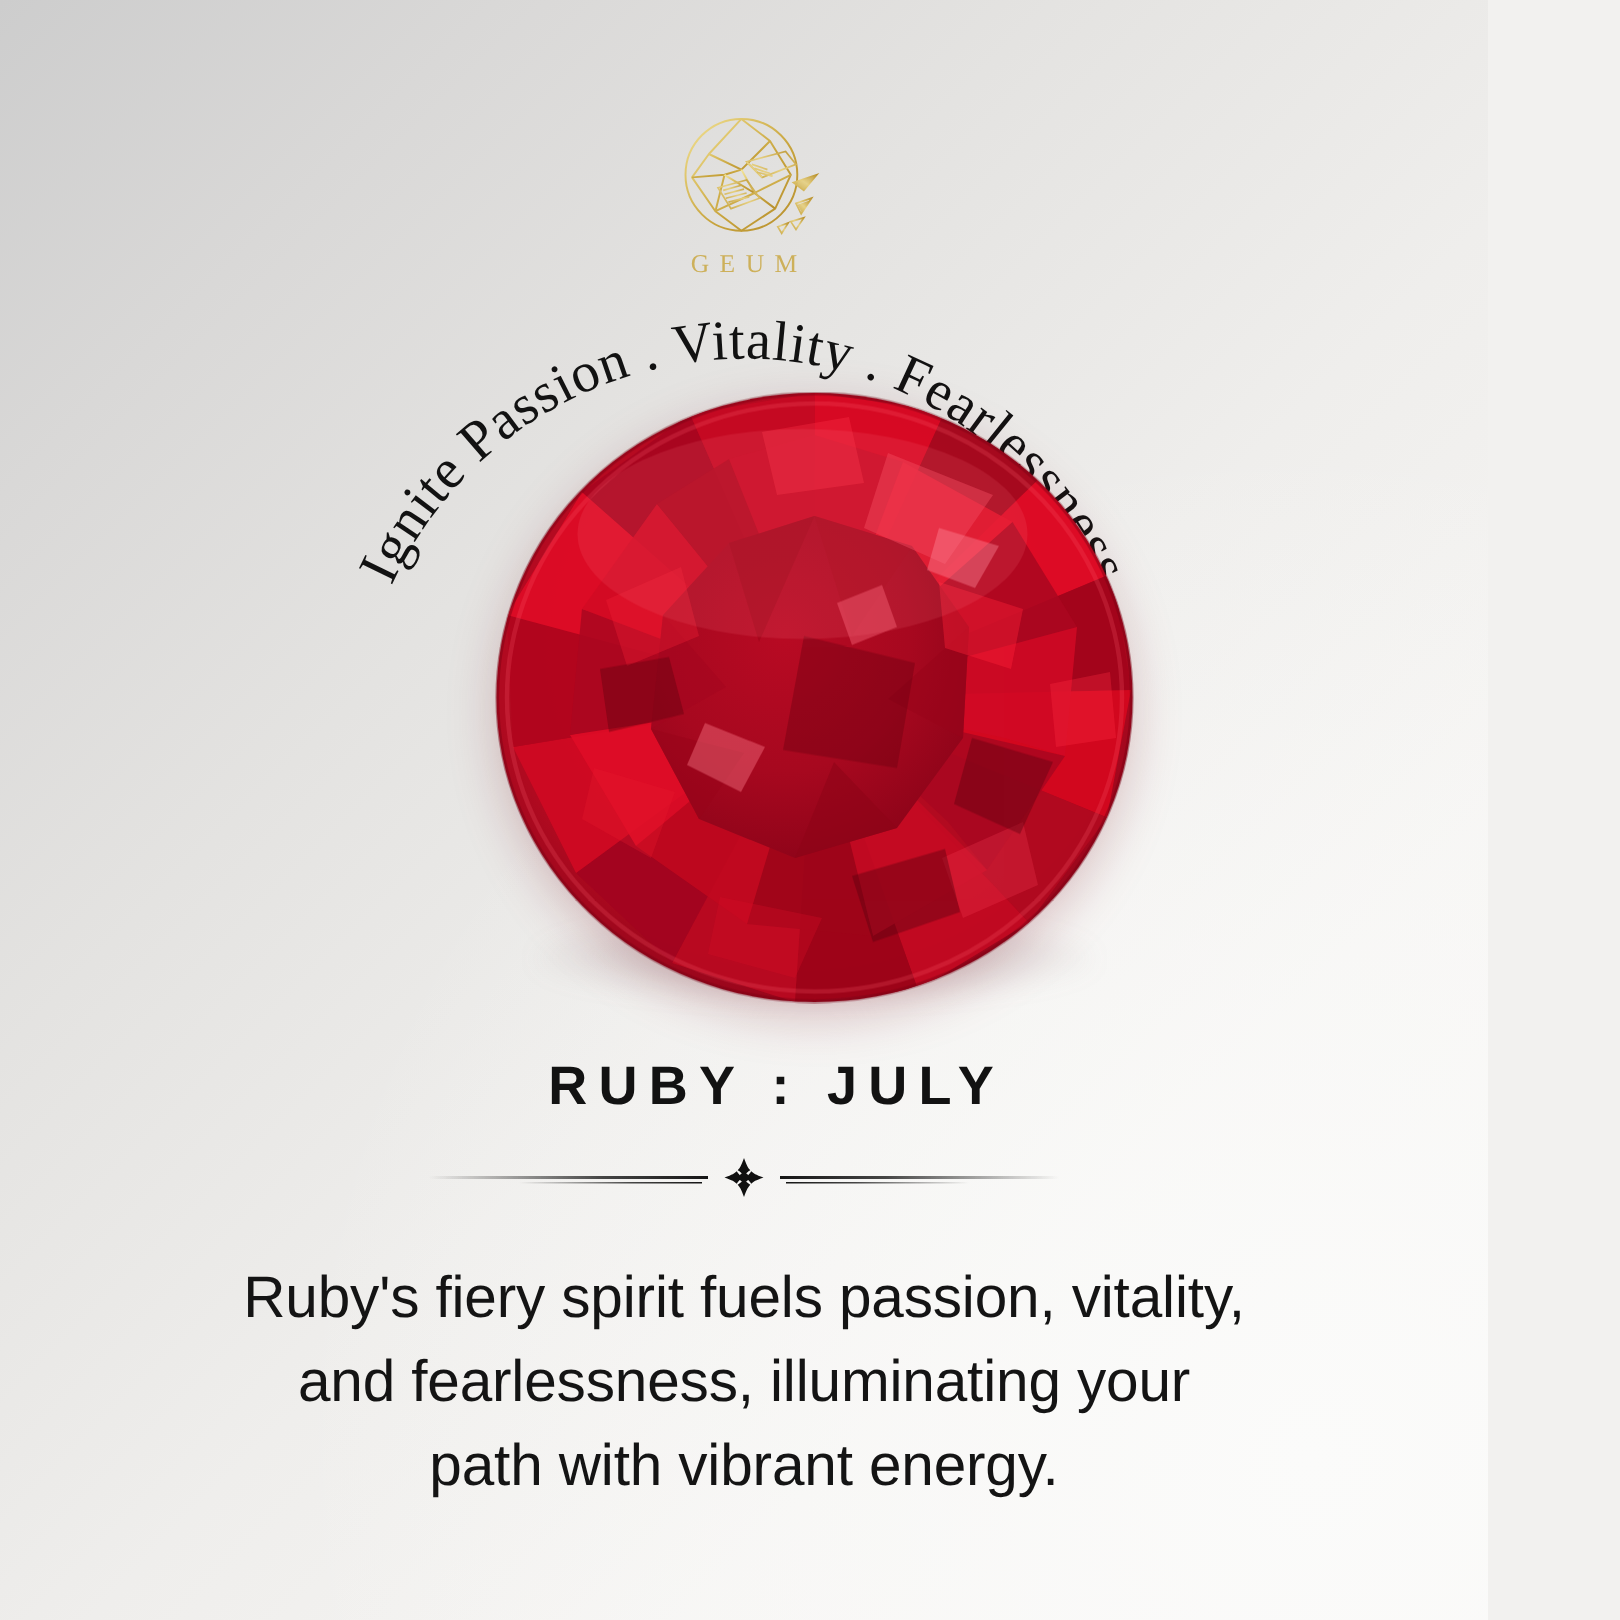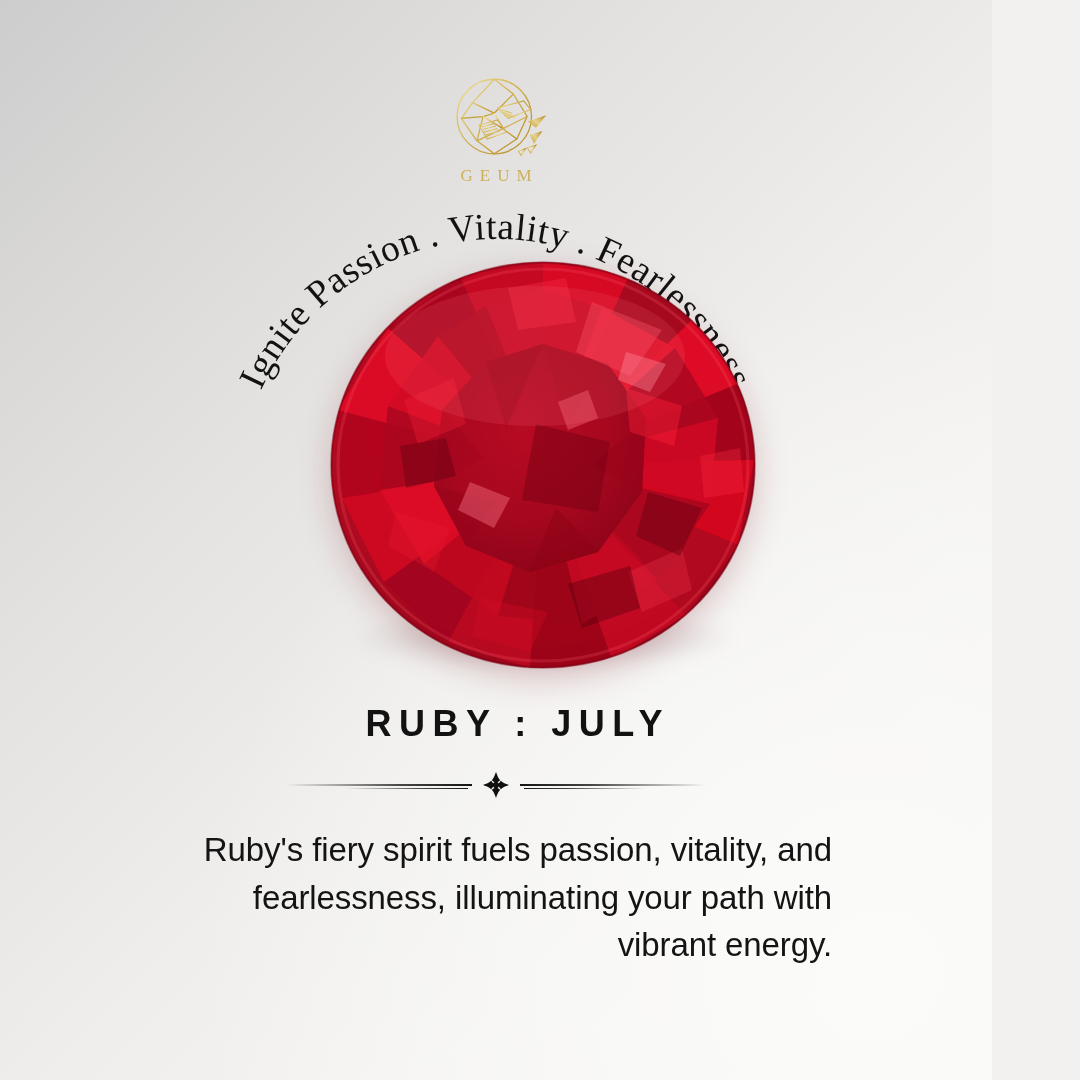--- a/index.html
+++ b/index.html
@@ -143,29 +143,28 @@
   #divider-ornament {
     position: absolute;
     left: 50%;
     top: 50%;
     transform: translate(-50%, -50%);
     width: 30px;
     height: 30px;
   }
 
   #gem-desc {
-    margin: 24px auto 0;
+    margin: 36px auto 0;
     width: 672px;
     font-family: "Liberation Sans", sans-serif;
-    font-size: 33px;
+    font-size: 39px;
     line-height: 1.44;
     color: #141414;
     font-weight: 400;
     letter-spacing: -0.1px;
-    text-align: right;
   }
 </style>
 </head>
 <body>
 
 <div id="card">
 
   <div id="brand">
     <svg id="brand-mark" viewBox="0 0 120 120">
       <defs>

